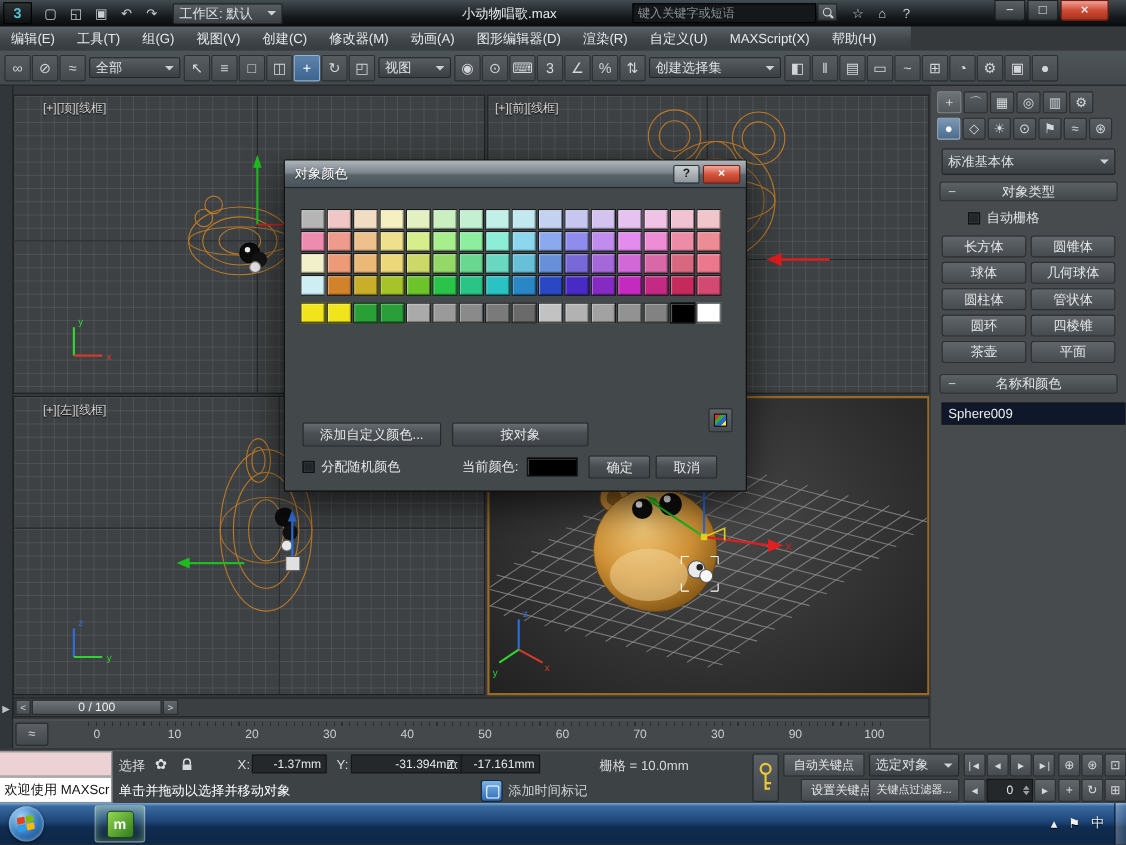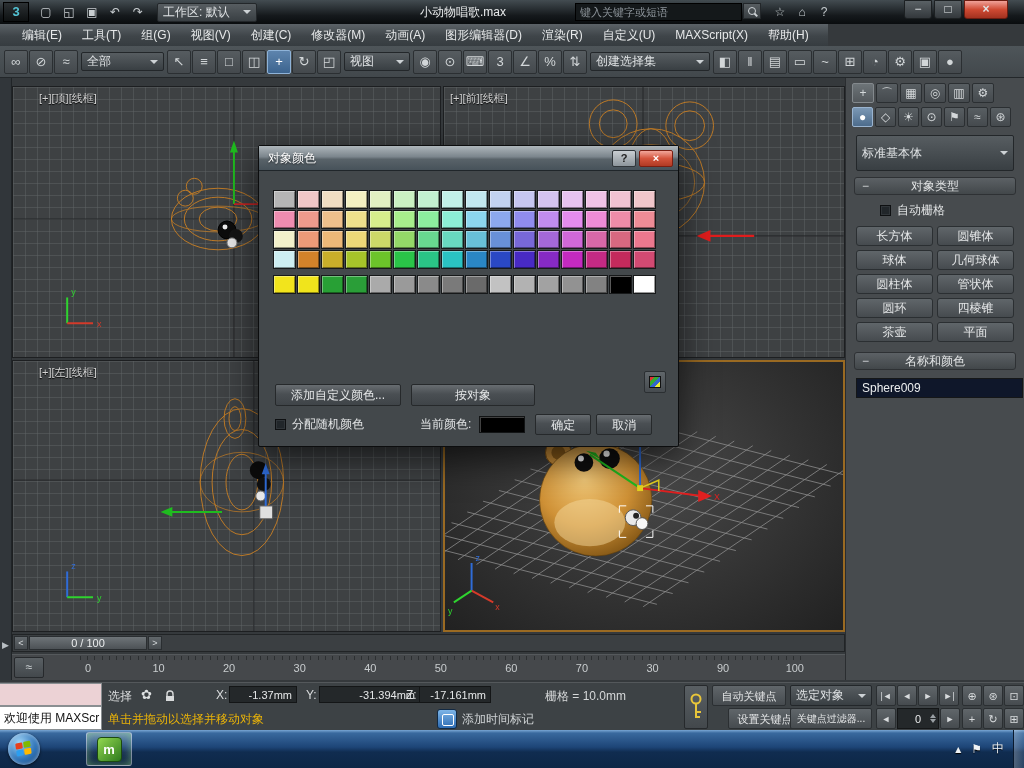--- a/index.html
+++ b/index.html
@@ -22,21 +22,21 @@
 .mag{width:18px;height:16px;position:relative;background:linear-gradient(#575d61,#393f43);border:1px solid #23272a;margin-left:1px}
 .mag::before{content:"";position:absolute;left:4px;top:3px;width:6px;height:6px;border:1.5px solid #cdd2d5;border-radius:50%}
 .mag::after{content:"";position:absolute;left:10px;top:10px;width:4px;height:1.5px;background:#cdd2d5;transform:rotate(45deg)}
 #infocenter{position:absolute;left:770px;top:3px;display:flex;gap:2px}
 .iicon{width:20px;height:18px;color:#c3c9cc;font-size:12px;line-height:18px;text-align:center}
 .wc{position:absolute;top:0;width:28px;height:19px;color:#dfe3e5;text-align:center;line-height:17px;font-size:12px;background:linear-gradient(#5a6165,#33383c);border:1px solid #1c2022;border-radius:0 0 3px 3px}
 #wmin{left:904px}#wmax{left:934px}
 #wclose{left:964px;width:44px;background:linear-gradient(#f0a198,#cf4a33 50%,#a33220);border-color:#6e1c10;font-weight:bold}
 
 
-#menubar{position:absolute;left:0;top:24px;width:828px;height:22px;background:linear-gradient(#5b6267,#3f4549 55%,#363c40);display:flex;align-items:center;padding-left:12px;z-index:55}
+#menubar{position:absolute;left:0;top:24px;width:828px;height:22px;background:linear-gradient(#5b6267,#3f4549 55%,#363c40);display:flex;align-items:center;z-index:55}
 .menu-item{color:#e7e9ea;font-size:12px;padding:0 10px;line-height:22px;white-space:nowrap}
 
 
 #toolbar{position:absolute;left:0;top:46px;width:1024px;height:32px;background:linear-gradient(#4e5559,#42484c);border-bottom:1px solid #23272a;display:flex;align-items:center;padding-left:4px;gap:3px;z-index:55}
 .grp{display:flex;gap:1px;align-items:center}
 .ticon{width:24px;height:24px;background:linear-gradient(#565c60,#44494d);border:1px solid #2b2f32;border-radius:2px;color:#d2d6d8;font-size:13px;text-align:center;line-height:22px;overflow:hidden}
 .ticon.active{background:linear-gradient(#5e84ad,#3c648f);border-color:#8fb3d8;color:#fff}
 #selfilter{width:83px}#refsys{width:66px}.combo{width:120px}
 
 
@@ -65,21 +65,21 @@
 .tick{color:#c9cdcf;font-size:11px;min-width:16px;text-align:center}
 
 
 #cmdpanel{position:absolute;left:845px;top:78px;width:179px;height:602px;background:#474b4e;border-left:1px solid #2a2d30;z-index:30}
 #ptabs{display:flex;gap:2px;padding:5px 6px 2px}
 .ptab{width:22px;height:20px;background:linear-gradient(#585e62,#454a4e);border:1px solid #2b2f32;border-radius:2px;color:#d4d8da;font-size:12px;text-align:center;line-height:18px}
 .ptab.active{background:linear-gradient(#6d7478,#53585c);border-color:#83898d}
 #pcats{display:flex;gap:2px;padding:2px 6px 4px}
 .pcat{width:21px;height:20px;background:linear-gradient(#585e62,#454a4e);border:1px solid #2b2f32;border-radius:2px;color:#d4d8da;font-size:12px;text-align:center;line-height:18px}
 .pcat.active{background:linear-gradient(#7b98b5,#4d6c8c);border-color:#9ab4d0;color:#fff}
-#pdrop{margin:4px 10px 6px;height:36px}
+#pdrop{margin:4px 10px 6px;height:24px}
 .rollout{margin:6px 8px 2px;height:18px;background:linear-gradient(#5c6165,#42474a);border:1px solid #2e3134;border-radius:3px;color:#e2e4e5;font-size:12px;text-align:center;line-height:16px;position:relative}
 .rollout .minus{position:absolute;left:7px;top:0;color:#cfd3d5}
 #autogrid-row{display:flex;align-items:center;gap:6px;padding:5px 0 3px 34px;color:#dfe1e2;font-size:12px}
 .cb{width:11px;height:11px;background:#21262a;border:1px solid #0e1012;box-shadow:inset 0 0 0 1px rgba(255,255,255,.07);display:inline-block}
 #objgrid{display:grid;grid-template-columns:1fr 1fr;gap:4px;padding:4px 10px}
 .pbtn3d{height:20px;background:linear-gradient(#60666a,#464b4f);border:1px solid #2b2f32;border-radius:3px;color:#e4e6e7;font-size:12px;text-align:center;line-height:19px;white-space:nowrap;overflow:hidden}
 #namerow{display:flex;gap:4px;padding:6px 10px 0}
 #namefield{flex:1;height:20px;background:#0f172a;border:1px solid #151718;color:#eceeef;font-size:12px;padding:0 5px;outline:none}
 
 
@@ -89,21 +89,21 @@
 #listener-bottom{left:0;top:23px;width:102px;height:24px;background:#fff;color:#111;font-size:12px;line-height:23px;padding-left:4px;white-space:nowrap;overflow:hidden;border:1px solid #8a8f92;border-left:none}
 .sbl{color:#dadcdd;font-size:12px;top:5px}
 #sel-label{left:108px}
 #paw{left:141px;top:4px;color:#dfe2e3;font-size:13px}
 #lockicon{left:164px;top:5px}
 .sbf{top:3px;height:17px;background:#24282a;border:1px solid #141617;color:#e6e8e9;font-size:11px;text-align:right;padding:1px 4px 0;white-space:nowrap}
 #xl{left:216px}#xf{left:229px;width:68px}
 #yl{left:306px}#yf{left:319px;width:101px}
 #zl{left:406px}#zf{left:419px;width:72px}
 #gridf{left:545px;top:5px;color:#d6d8d9;font-size:12px;white-space:nowrap}
-#prompt{left:108px;top:28px;color:#eab308;font-size:12px;white-space:nowrap}
+#prompt{left:108px;top:28px;color:#ffffff;font-size:12px;white-space:nowrap}
 #timetagicon{left:437px;top:26px;width:20px;height:20px;background:linear-gradient(#7db5e8,#2d6bb2);border:1px solid #122a44;border-radius:3px}
 #timetagicon::after{content:"";position:absolute;left:4px;top:4px;width:10px;height:10px;border:1.5px solid #fff;border-radius:2px}
 #timetag{left:462px;top:28px;color:#cfd3d5;font-size:12px;white-space:nowrap}
 #keybtn{left:684px;top:2px;width:24px;height:44px;background:linear-gradient(#595f63,#43484c);border:1px solid #26292c;border-radius:2px;display:flex;align-items:center;justify-content:center}
 .skbtn{width:74px;height:21px;background:linear-gradient(#60666a,#464b4f);border:1px solid #2b2f32;border-radius:2px;color:#e4e6e7;font-size:11px;text-align:center;line-height:20px;white-space:nowrap;overflow:hidden}
 #autokey{left:712px;top:2px}
 #setkey{left:728px;top:25px}
 #seldrop{left:790px;top:2px;width:82px;height:21px}
 #keyfilters{left:790px;top:25px;width:82px;font-size:10px}
 #pb1{left:876px;top:2px;display:flex;gap:1px}

